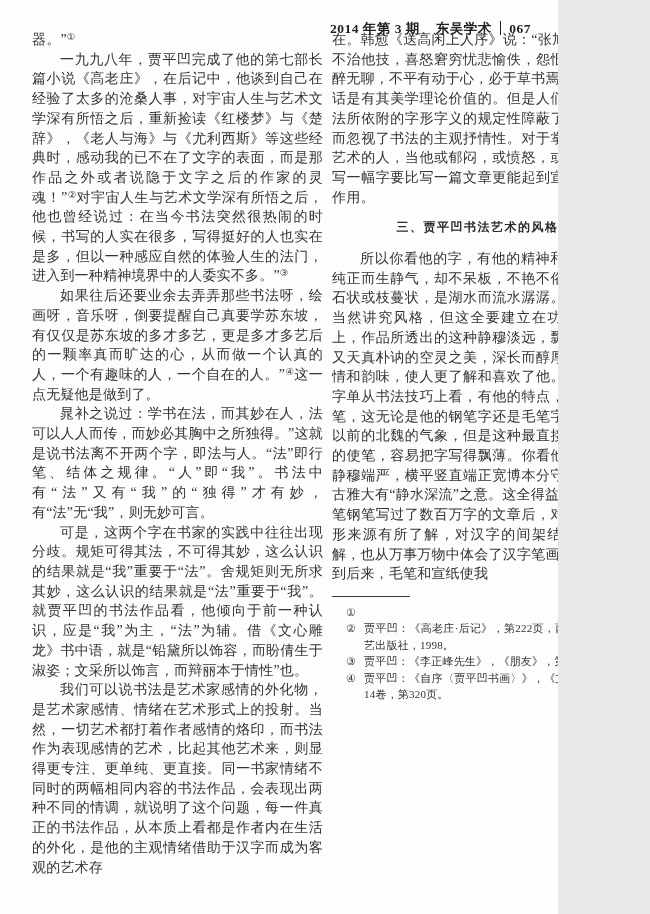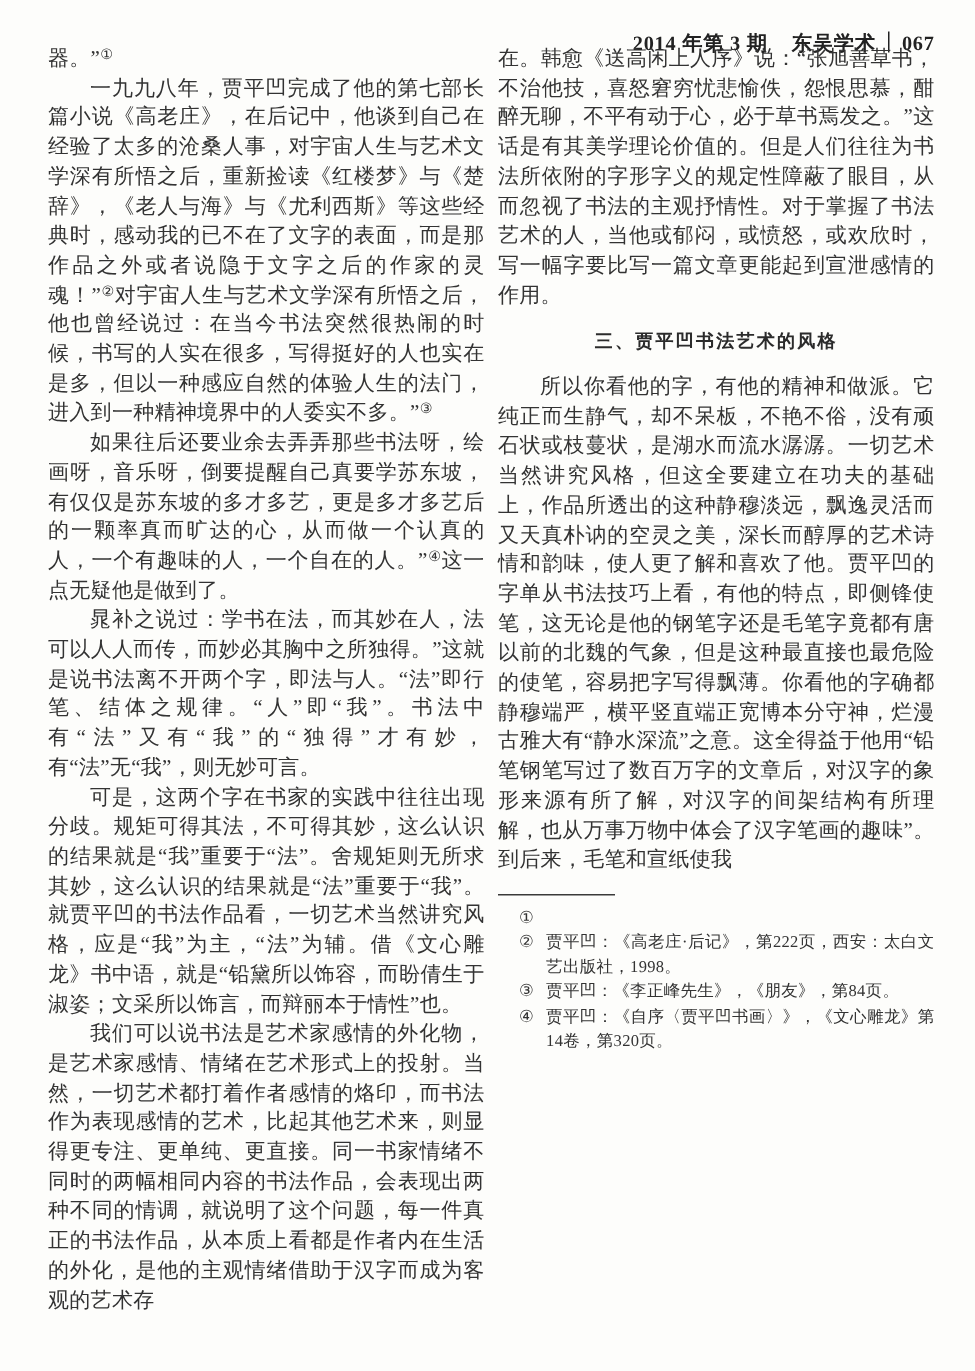--- a/index.html
+++ b/index.html
@@ -1,18 +1,18 @@
 <!DOCTYPE html>
 <html><head>
 <meta charset="utf-8">
 <style>
   html,body{margin:0;padding:0;background:#e8e8e8;}
   .page{
     position:relative;
-    width:650px;height:914px;
+    width:558px;height:914px;
     background:#fdfdfb;
     overflow:hidden;
     font-family:"Liberation Serif","DejaVu Serif",serif;
     color:#333;
   }
   .header{
     position:absolute;top:20px;right:27px;
     font-size:13.5px;font-weight:bold;color:#222;
     letter-spacing:0.5px;white-space:nowrap;
   }
@@ -70,21 +70,21 @@
     <span class="issue">2014 年第 3 期</span><span>东吴学术</span><span class="divider"></span><span>067</span>
   </div>
 
   <div class="content">
 
     <div class="col">
       <p class="noindent"><span>器。”</span><sup class="fn">①</sup></p>
       <p><span>一九九八年，贾平凹完成了他的第七部长篇小说《高老庄》，在后记中，他谈到自己在经验了太多的沧桑人事，对宇宙人生与艺术文学深有所悟之后，重新捡读《红楼梦》与《楚辞》，《老人与海》与《尤利西斯》等这些经典时，感动我的已不在了文字的表面，而是那作品之外或者说隐于文字之后的作家的灵魂！”</span><sup class="fn">②</sup><span>对宇宙人生与艺术文学深有所悟之后，他也曾经说过：在当今书法突然很热闹的时候，书写的人实在很多，写得挺好的人也实在是多，但以一种感应自然的体验人生的法门，进入到一种精神境界中的人委实不多。”</span><sup class="fn">③</sup></p>
       <p><span>如果往后还要业余去弄弄那些书法呀，绘画呀，音乐呀，倒要提醒自己真要学苏东坡，有仅仅是苏东坡的多才多艺，更是多才多艺后的一颗率真而旷达的心，从而做一个认真的人，一个有趣味的人，一个自在的人。”</span><sup class="fn">④</sup><span>这一点无疑他是做到了。</span></p>
       <p><span>晁补之说过：学书在法，而其妙在人，法可以人人而传，而妙必其胸中之所独得。”这就是说书法离不开两个字，即法与人。“法”即行笔、结体之规律。“人”即“我”。书法中有“法”又有“我”的“独得”才有妙，有“法”无“我”，则无妙可言。</span></p>
-      <p><span>可是，这两个字在书家的实践中往往出现分歧。规矩可得其法，不可得其妙，这么认识的结果就是“我”重要于“法”。舍规矩则无所求其妙，这么认识的结果就是“法”重要于“我”。就贾平凹的书法作品看，一切艺术当然讲究风格，应是“我”为主，“法”为辅。借《文心雕龙》书中语，就是“铅黛所以饰容，而盼倩生于淑姿；文采所以饰言，而辩丽本于情性”也。</span></p>
+      <p><span>可是，这两个字在书家的实践中往往出现分歧。规矩可得其法，不可得其妙，这么认识的结果就是“我”重要于“法”。舍规矩则无所求其妙，这么认识的结果就是“法”重要于“我”。就贾平凹的书法作品看，他倾向于前一种认识，应是“我”为主，“法”为辅。借《文心雕龙》书中语，就是“铅黛所以饰容，而盼倩生于淑姿；文采所以饰言，而辩丽本于情性”也。</span></p>
       <p><span>我们可以说书法是艺术家感情的外化物，是艺术家感情、情绪在艺术形式上的投射。当然，一切艺术都打着作者感情的烙印，而书法作为表现感情的艺术，比起其他艺术来，则显得更专注、更单纯、更直接。同一书家情绪不同时的两幅相同内容的书法作品，会表现出两种不同的情调，就说明了这个问题，每一件真正的书法作品，从本质上看都是作者内在生活的外化，是他的主观情绪借助于汉字而成为客观的艺术存</span></p>
     </div>
 
     <div class="col">
       <p class="noindent"><span>在。韩愈《送高闲上人序》说：“张旭善草书，不治他技，喜怒窘穷忧悲愉佚，怨恨思慕，酣醉无聊，不平有动于心，必于草书焉发之。”这话是有其美学理论价值的。但是人们往往为书法所依附的字形字义的规定性障蔽了眼目，从而忽视了书法的主观抒情性。对于掌握了书法艺术的人，当他或郁闷，或愤怒，或欢欣时，写一幅字要比写一篇文章更能起到宣泄感情的作用。</span></p>
       <h3 class="section-heading">三、贾平凹书法艺术的风格</h3>
       <p><span class="hl">所以你看他的字，有他的精神和做派。它纯正而生静气，却不呆板，不艳不俗，没有顽石状或枝蔓状，是湖水而流水潺潺。一切艺术当然讲究风格，但这全要建立在功夫的基础上，作品所透出的这种静穆淡远，飘逸灵活而又天真朴讷的空灵之美，深长而醇厚的艺术诗情和韵味，使人更了解和喜欢了他。</span><span>贾平凹的字单从书法技巧上看，有他的特点，即侧锋使笔，这无论是他的钢笔字还是毛笔字竟都有唐以前的北魏的气象，但是这种最直接也最危险的使笔，容易把字写得飘薄。你看他的字确都静穆端严，横平竖直端正宽博本分守神，烂漫古雅大有“静水深流”之意。这全得益于他用“铅笔钢笔写过了数百万字的文章后，对汉字的象形来源有所了解，对汉字的间架结构有所理解，也从万事万物中体会了汉字笔画的趣味”。到后来，毛笔和宣纸使我</span></p>
 
       <div class="footnotes">
         <div class="fnrule"></div>

